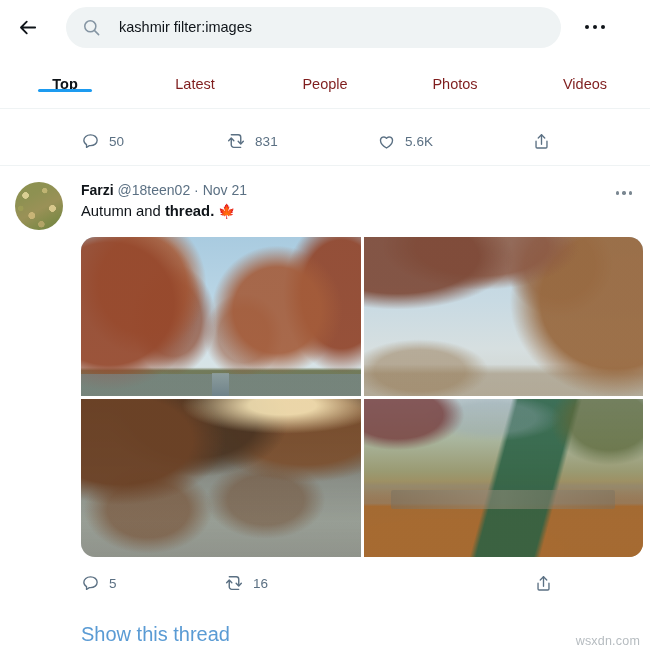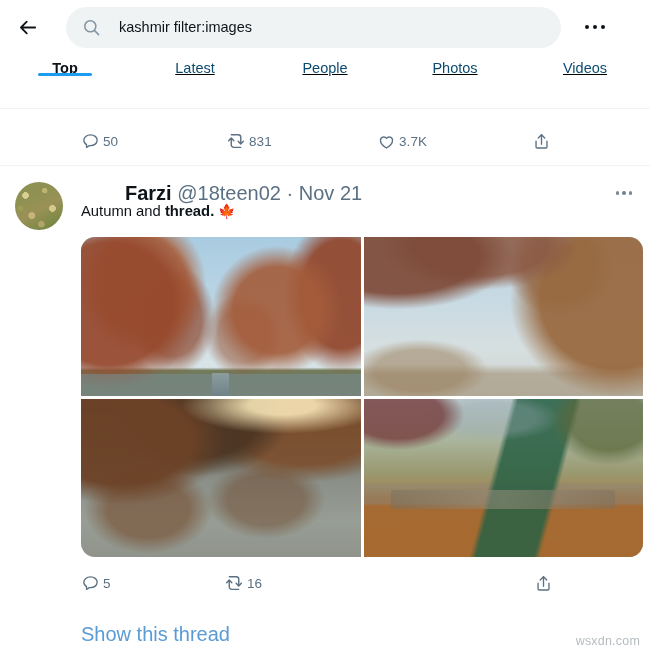--- a/index.html
+++ b/index.html
@@ -40,64 +40,63 @@
   .topdots {
     width: 40px; height: 40px; margin-right: 8px; flex: 0 0 auto;
     display: flex; align-items: center; justify-content: center; gap: 3.5px;
     cursor: pointer;
   }
   .topdots i { width: 4.2px; height: 4.2px; border-radius: 50%; background: #0f1419; display:block; }
 
   
   .tabs {
     position: absolute; top: 60px; left: 0; width: 650px; height: 48px;
-    display: flex; align-items: flex-start; text-decoration: underline;
+    display: flex; align-items: center;
   }
   .tab {
     flex: 1 1 0; display: flex; align-items: center; justify-content: center;
     position: relative; cursor: pointer;
-    font-size: 14.5px; color: #0c4a6e; font-weight: 400;
+    font-size: 14.5px; color: #7f1d1d; font-weight: 400;
   }
   .tab.active { color: #0f1419; font-weight: 700; }
   .tab.active .tab-underline {
     position: absolute; bottom: 0; left: 50%; transform: translateX(-50%);
     width: 54px; height: 3.5px; border-radius: 2px; background: #1d9bf0;
   }
   .rule {
     position: absolute; left: 0; width: 650px; height: 1px; background: #eff3f4;
   }
 
   
   .actionbar { position: absolute; left: 0; width: 650px; height: 34px; }
   .act {
     position: absolute; top: 0; height: 34px;
-    display: flex; align-items: center; gap: 3px; cursor: pointer;
+    display: flex; align-items: center; gap: 9px; cursor: pointer;
     color: #5b7083;
   }
   .act svg { display: block; }
   .act .count { font-size: 13.5px; color: #5b7083; letter-spacing: .1px; }
 
   
   .avatar {
     position: absolute; left: 15px; top: 182px;
     width: 48px; height: 48px; border-radius: 50%;
     overflow: hidden;
     background:
       radial-gradient(circle at 22% 28%, rgba(222,210,150,.95) 0 6%, transparent 7%),
       radial-gradient(circle at 62% 18%, rgba(200,186,120,.85) 0 5%, transparent 6%),
       radial-gradient(circle at 78% 55%, rgba(224,206,146,.9) 0 7%, transparent 8%),
       radial-gradient(circle at 35% 70%, rgba(206,184,122,.9) 0 7%, transparent 8%),
       radial-gradient(circle at 55% 88%, rgba(190,170,110,.8) 0 6%, transparent 7%),
       radial-gradient(circle at 12% 55%, rgba(160,160,86,.75) 0 5%, transparent 6%),
       linear-gradient(152deg, #8d9150 0%, #8e9152 30%, #9a9157 55%, #7f8a48 80%, #6f7f42 100%);
   }
   .tweet-header {
-    position: absolute; left: 81px; top: 182px; font-size: 20px;
+    position: absolute; left: 81px; top: 182px; font-size: 14px;
     white-space: nowrap;
-    margin-left: 44px;
   }
   .tw-name { font-weight: 700; color: #0f1419; }
   .tw-handle, .tw-sep, .tw-date { color: #5b7083; font-weight: 400; }
   .tweet-text {
     position: absolute; left: 81px; top: 203px; font-size: 14.8px;
     color: #0f1419; white-space: nowrap;
   }
   .tweet-text b { font-weight: 700; }
   .leaf { margin-left: 4px; font-size: 14px; }
   .tweet-dots {
@@ -256,21 +255,21 @@
         <path d="M17.6 19.6H9.3a3 3 0 0 1-3-3V9.2" fill="none" stroke="#5b7083" stroke-width="1.7" stroke-linecap="round"></path>
         <path d="M9.4 11.7L6.3 8.5 3.2 11.7" fill="none" stroke="#5b7083" stroke-width="1.7" stroke-linecap="round" stroke-linejoin="round"></path>
       </svg>
       <span class="count">831</span>
     </div>
 
     <div class="act" style="left:377px">
       <svg width="19" height="19" viewBox="0 0 24 24">
         <path d="M12 20.2s-7.6-4.6-7.6-9.5A4.2 4.2 0 0 1 12 8.1a4.2 4.2 0 0 1 7.6 2.6c0 4.9-7.6 9.5-7.6 9.5z" fill="none" stroke="#5b7083" stroke-width="1.7" stroke-linejoin="round"></path>
       </svg>
-      <span class="count">3.7K</span>
+      <span class="count">5.6K</span>
     </div>
 
     <div class="act" style="left:532px">
       <svg width="19" height="19" viewBox="0 0 24 24">
         <path d="M12 3.4v12.1" fill="none" stroke="#5b7083" stroke-width="1.7" stroke-linecap="round"></path>
         <path d="M7.9 7.5L12 3.4l4.1 4.1" fill="none" stroke="#5b7083" stroke-width="1.7" stroke-linecap="round" stroke-linejoin="round"></path>
         <path d="M5.1 11.6v7.2c0 .8.6 1.4 1.4 1.4h11c.8 0 1.4-.6 1.4-1.4v-7.2" fill="none" stroke="#5b7083" stroke-width="1.7" stroke-linecap="round" stroke-linejoin="round"></path>
       </svg>
     </div>
   </div>

